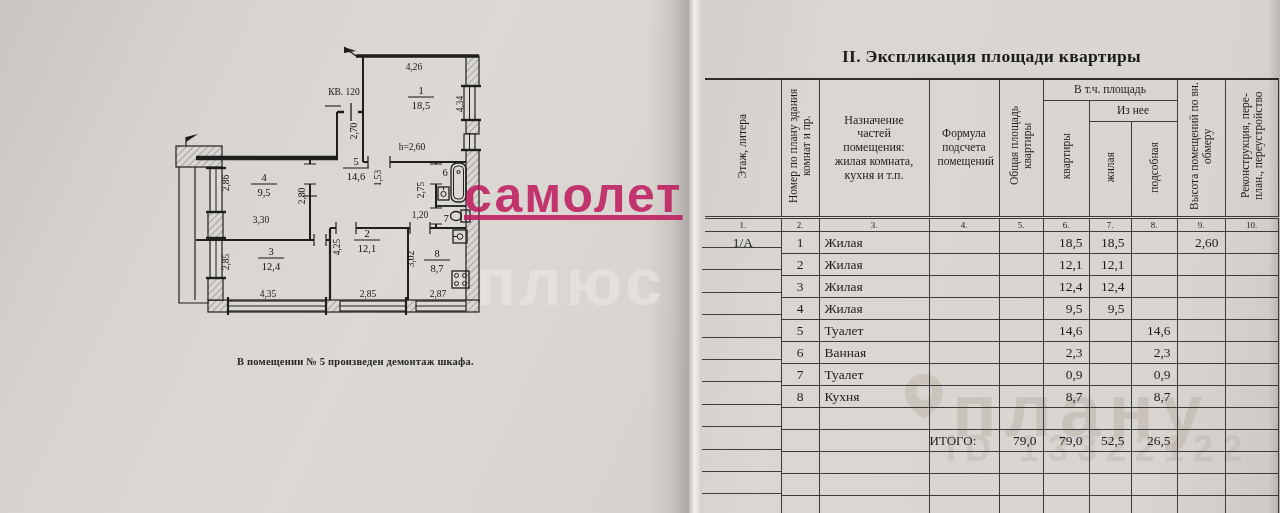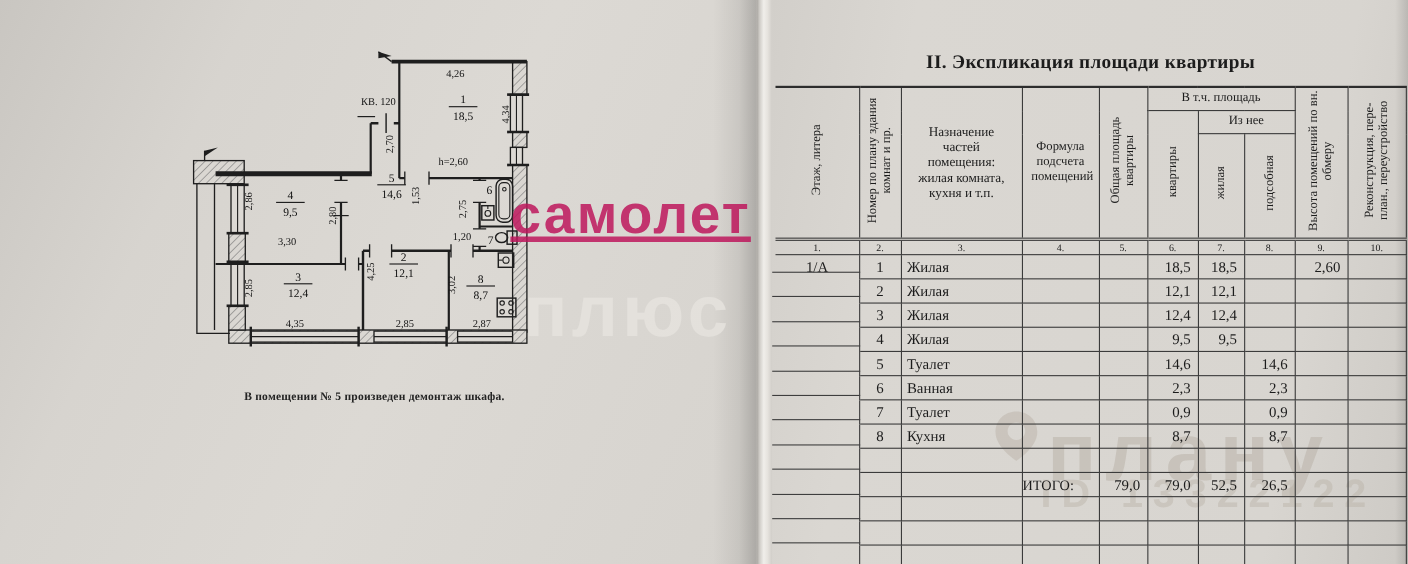--- a/index.html
+++ b/index.html
@@ -46,21 +46,21 @@
   tbody td{height:21px;font-size:13.5px;}
   tbody td.lit{border-left:none;border-bottom:none;border-top:none;margin-top:40px;}
   tbody td.name{text-align:left;padding-left:5px;}
   tbody td.frm{text-align:left;padding-right:3px;font-size:13px;}
   tbody td.val{text-align:right;padding-right:6px;}
   .nrow td{font-size:9px;height:12px;border-top:3px double #3b3b3b;line-height:1;}
   .l1line{position:absolute;left:702px;width:80px;height:1px;background:#3e3e3e;z-index:5;}
 
   
   #plan-svg{position:absolute;left:0;top:0;z-index:2;}
-  .note{position:absolute;left:222px;top:356px;z-index:2;font-size:10.5px;font-weight:bold;
+  .note{position:absolute;left:237px;top:356px;z-index:2;font-size:10.5px;font-weight:bold;
         letter-spacing:.2px;color:#242424;}
   .dim{font-size:9.5px;fill:#161616;font-family:"Liberation Serif",serif;}
   .roomnum{font-size:10.5px;fill:#111;font-family:"Liberation Serif",serif;}
 </style>
 </head>
 <body>
 
 <div id="root">
   <div class="page-left"></div>
   <div class="page-left-shadow"></div>

